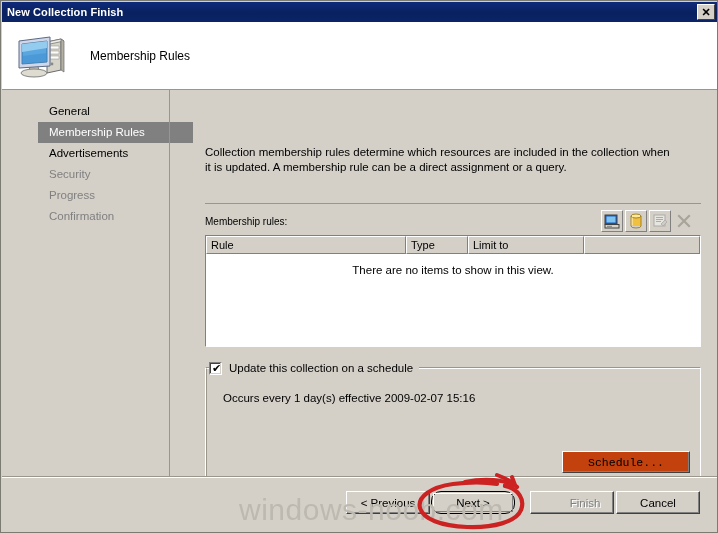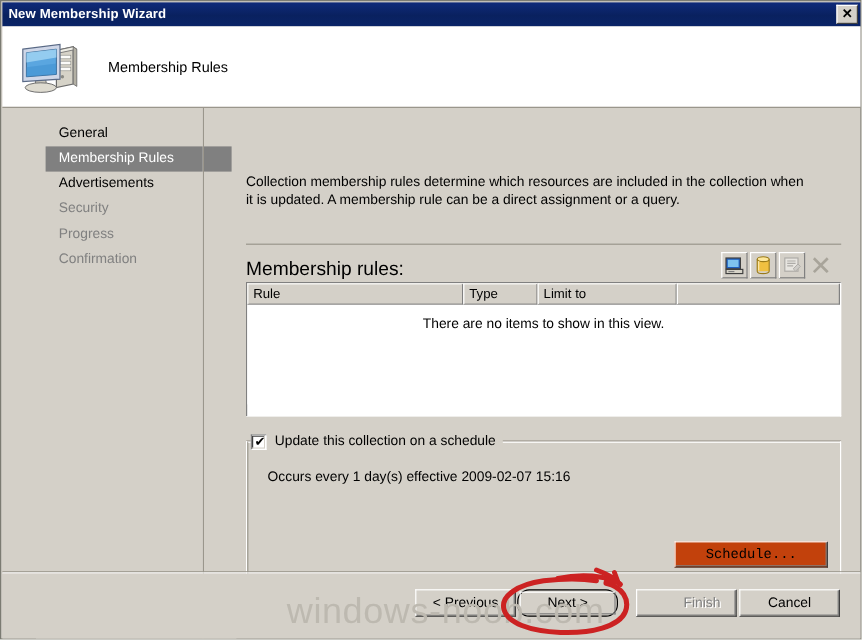--- a/index.html
+++ b/index.html
@@ -156,21 +156,21 @@
     position: absolute;
     left: 22px; top: 78px;
     width: 496px;
     height: 1px;
     background: #9a968c;
   }
 
   .rules-label {
     position: absolute;
     left: 22px; top: 91px;
-    font-size: 16px;
+    font-size: 10px;
     color: #000000;
   }
 
   .rules-toolbar {
     position: absolute;
     left: 418px; top: 85px;
     display: flex;
     gap: 2px;
   }
   .tb-btn {
@@ -409,21 +409,21 @@
     z-index: 9;
     pointer-events: none;
   }
 </style>
 </head>
 <body>
 
 <div id="screen">
 
   <div class="titlebar">
-    <span class="titlebar-text">New Membership Wizard</span>
+    <span class="titlebar-text">New Collection Finish</span>
     <span class="titlebar-spacer"></span>
     <div class="close-btn">
       <span class="close-glyph">✕</span>
     </div>
   </div>
 
   <div class="header">
     <svg class="header-icon" viewBox="0 0 56 52">
 
       <path d="M33 12 L47 9 L47 40 L33 43 Z" fill="#d6d3c8" stroke="#6b6b6b" stroke-width="1"></path>
@@ -491,21 +491,21 @@
       </div>
       <div class="tb-btn flat">
         <svg width="16" height="16" viewBox="0 0 16 16">
           <path d="M3 3 L13 13 M13 3 L3 13" stroke="#a8a49a" stroke-width="2.2" stroke-linecap="square"></path>
         </svg>
       </div>
     </div>
 
     <div class="listview">
       <div class="lv-header">
-        <div class="lv-col" style="width:180px">Rule</div>
+        <div class="lv-col" style="width:200px">Rule</div>
         <div class="lv-col" style="width:62px">Type</div>
         <div class="lv-col" style="width:116px">Limit to</div>
         <div class="lv-col" style="flex:1 1 auto"></div>
       </div>
       <div class="lv-body">
         <div class="lv-empty">There are no items to show in this view.</div>
       </div>
     </div>
 
     <div class="sched-group">

